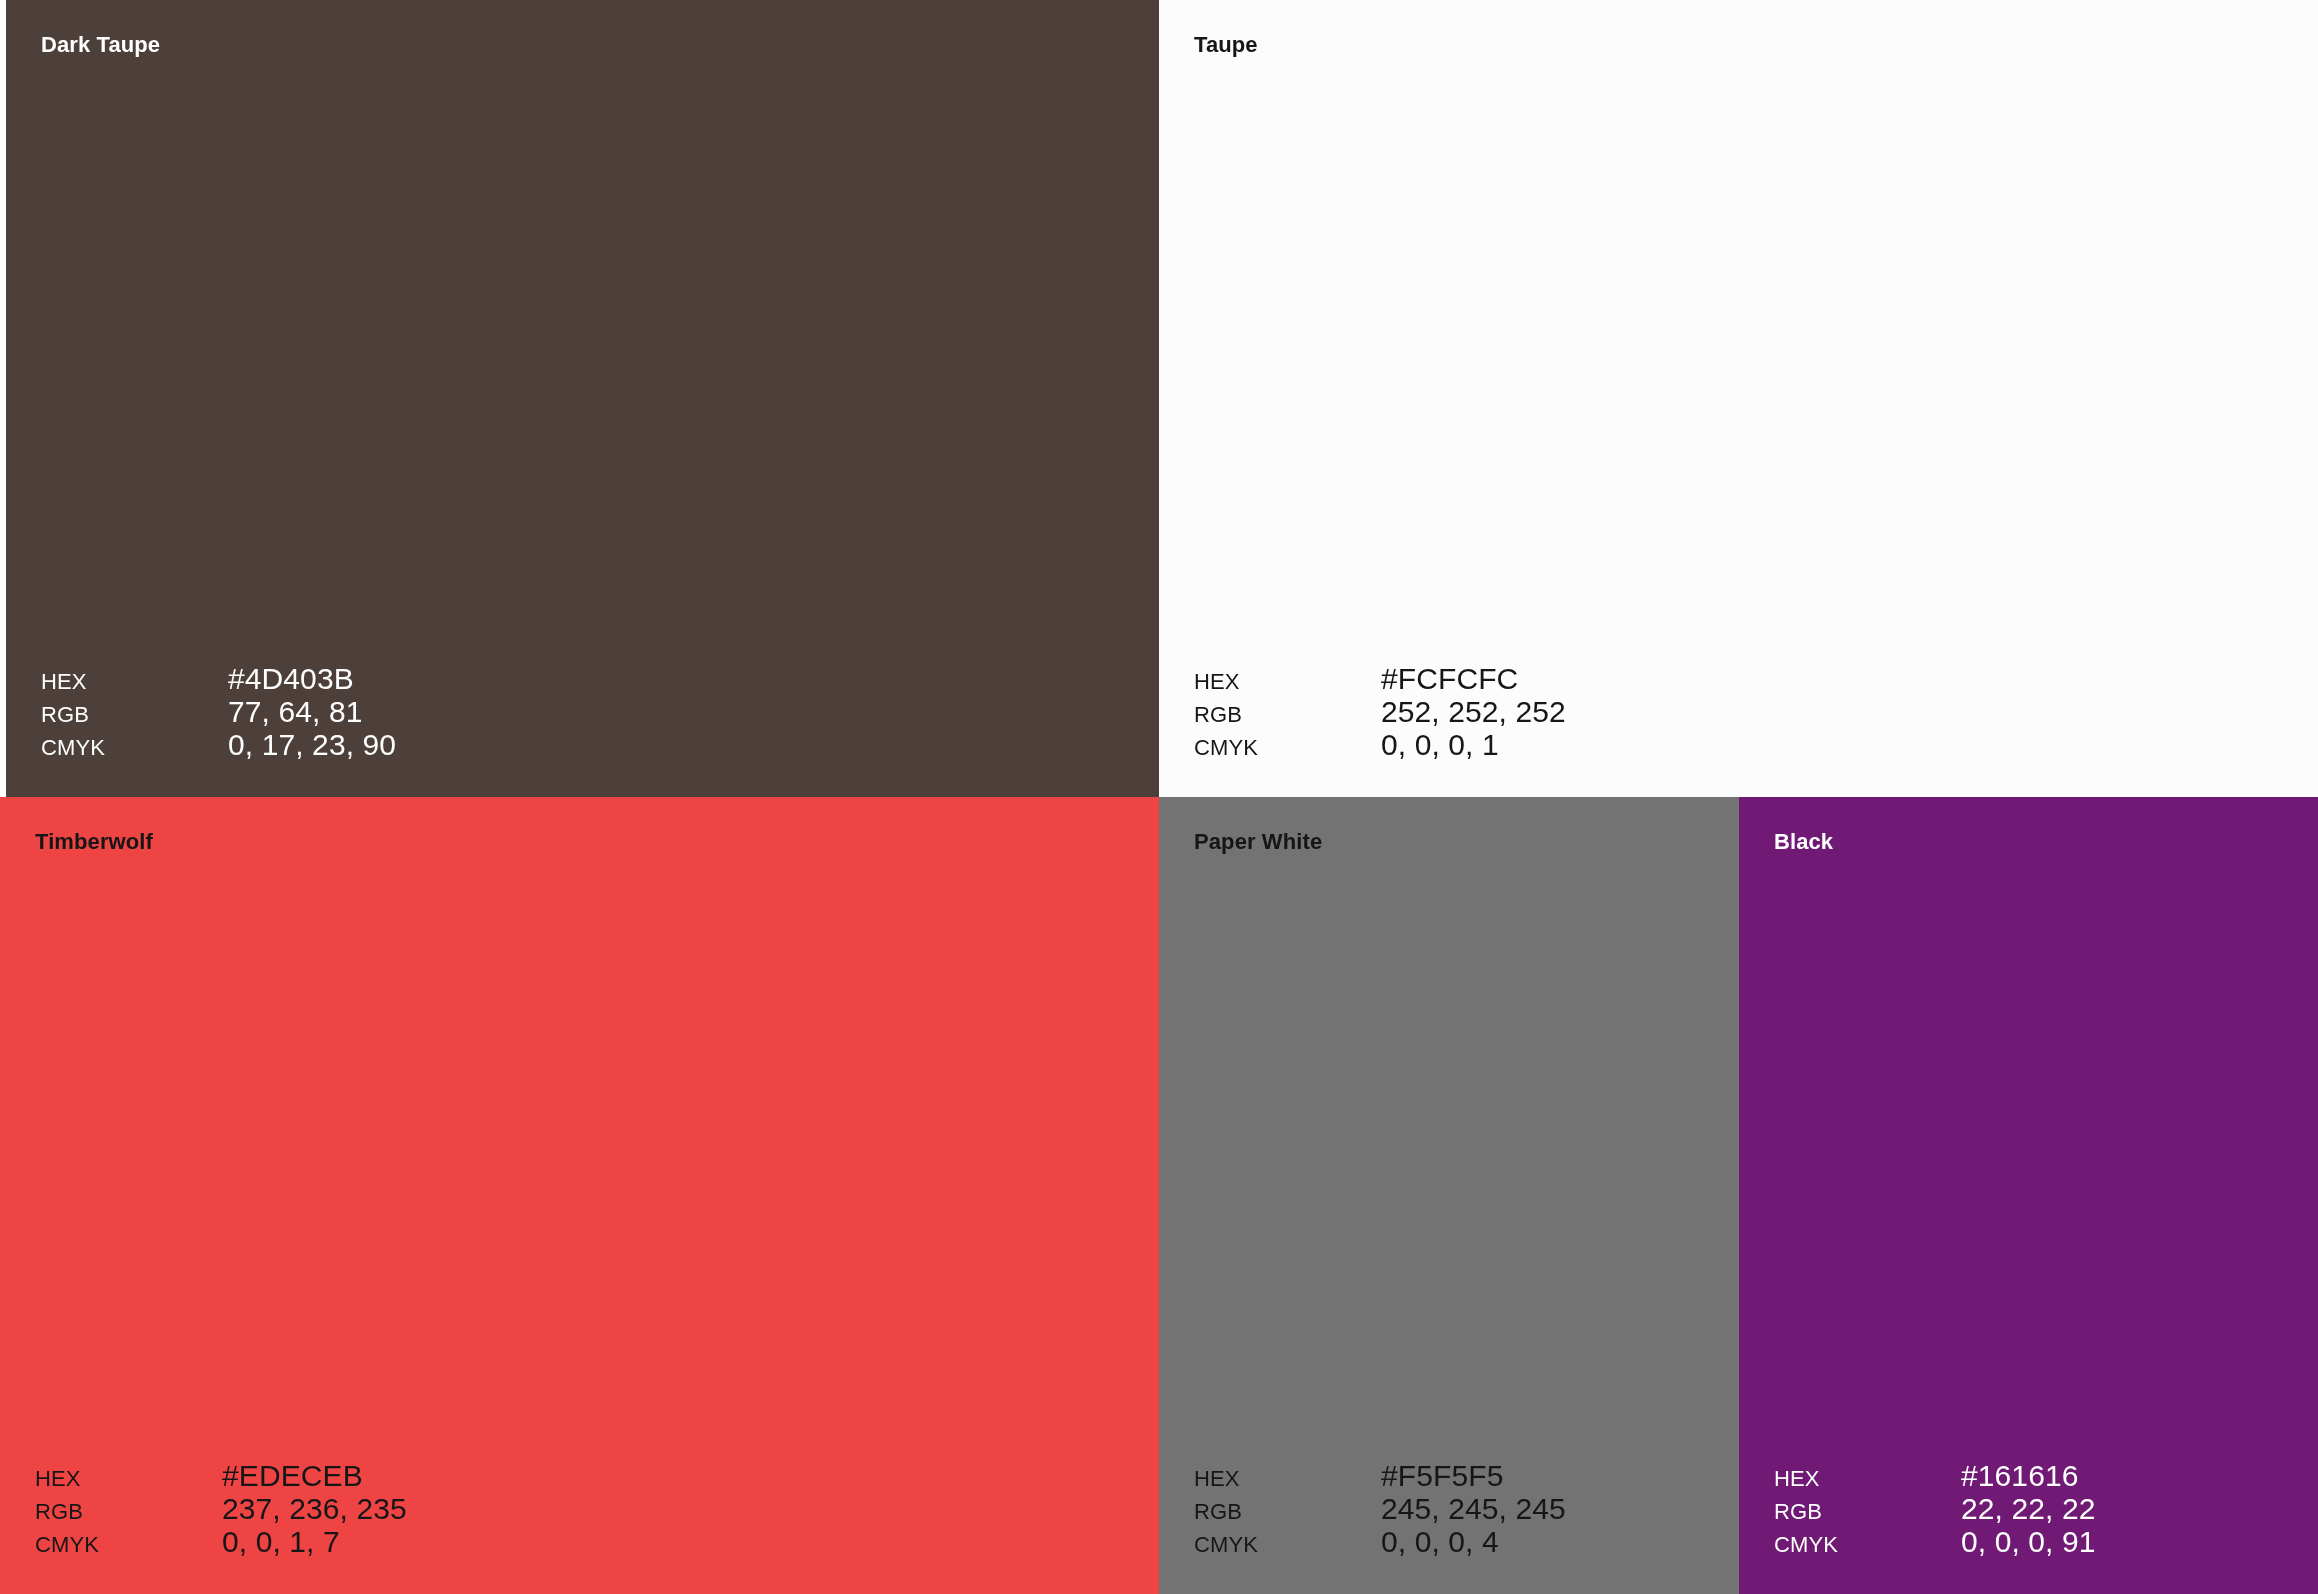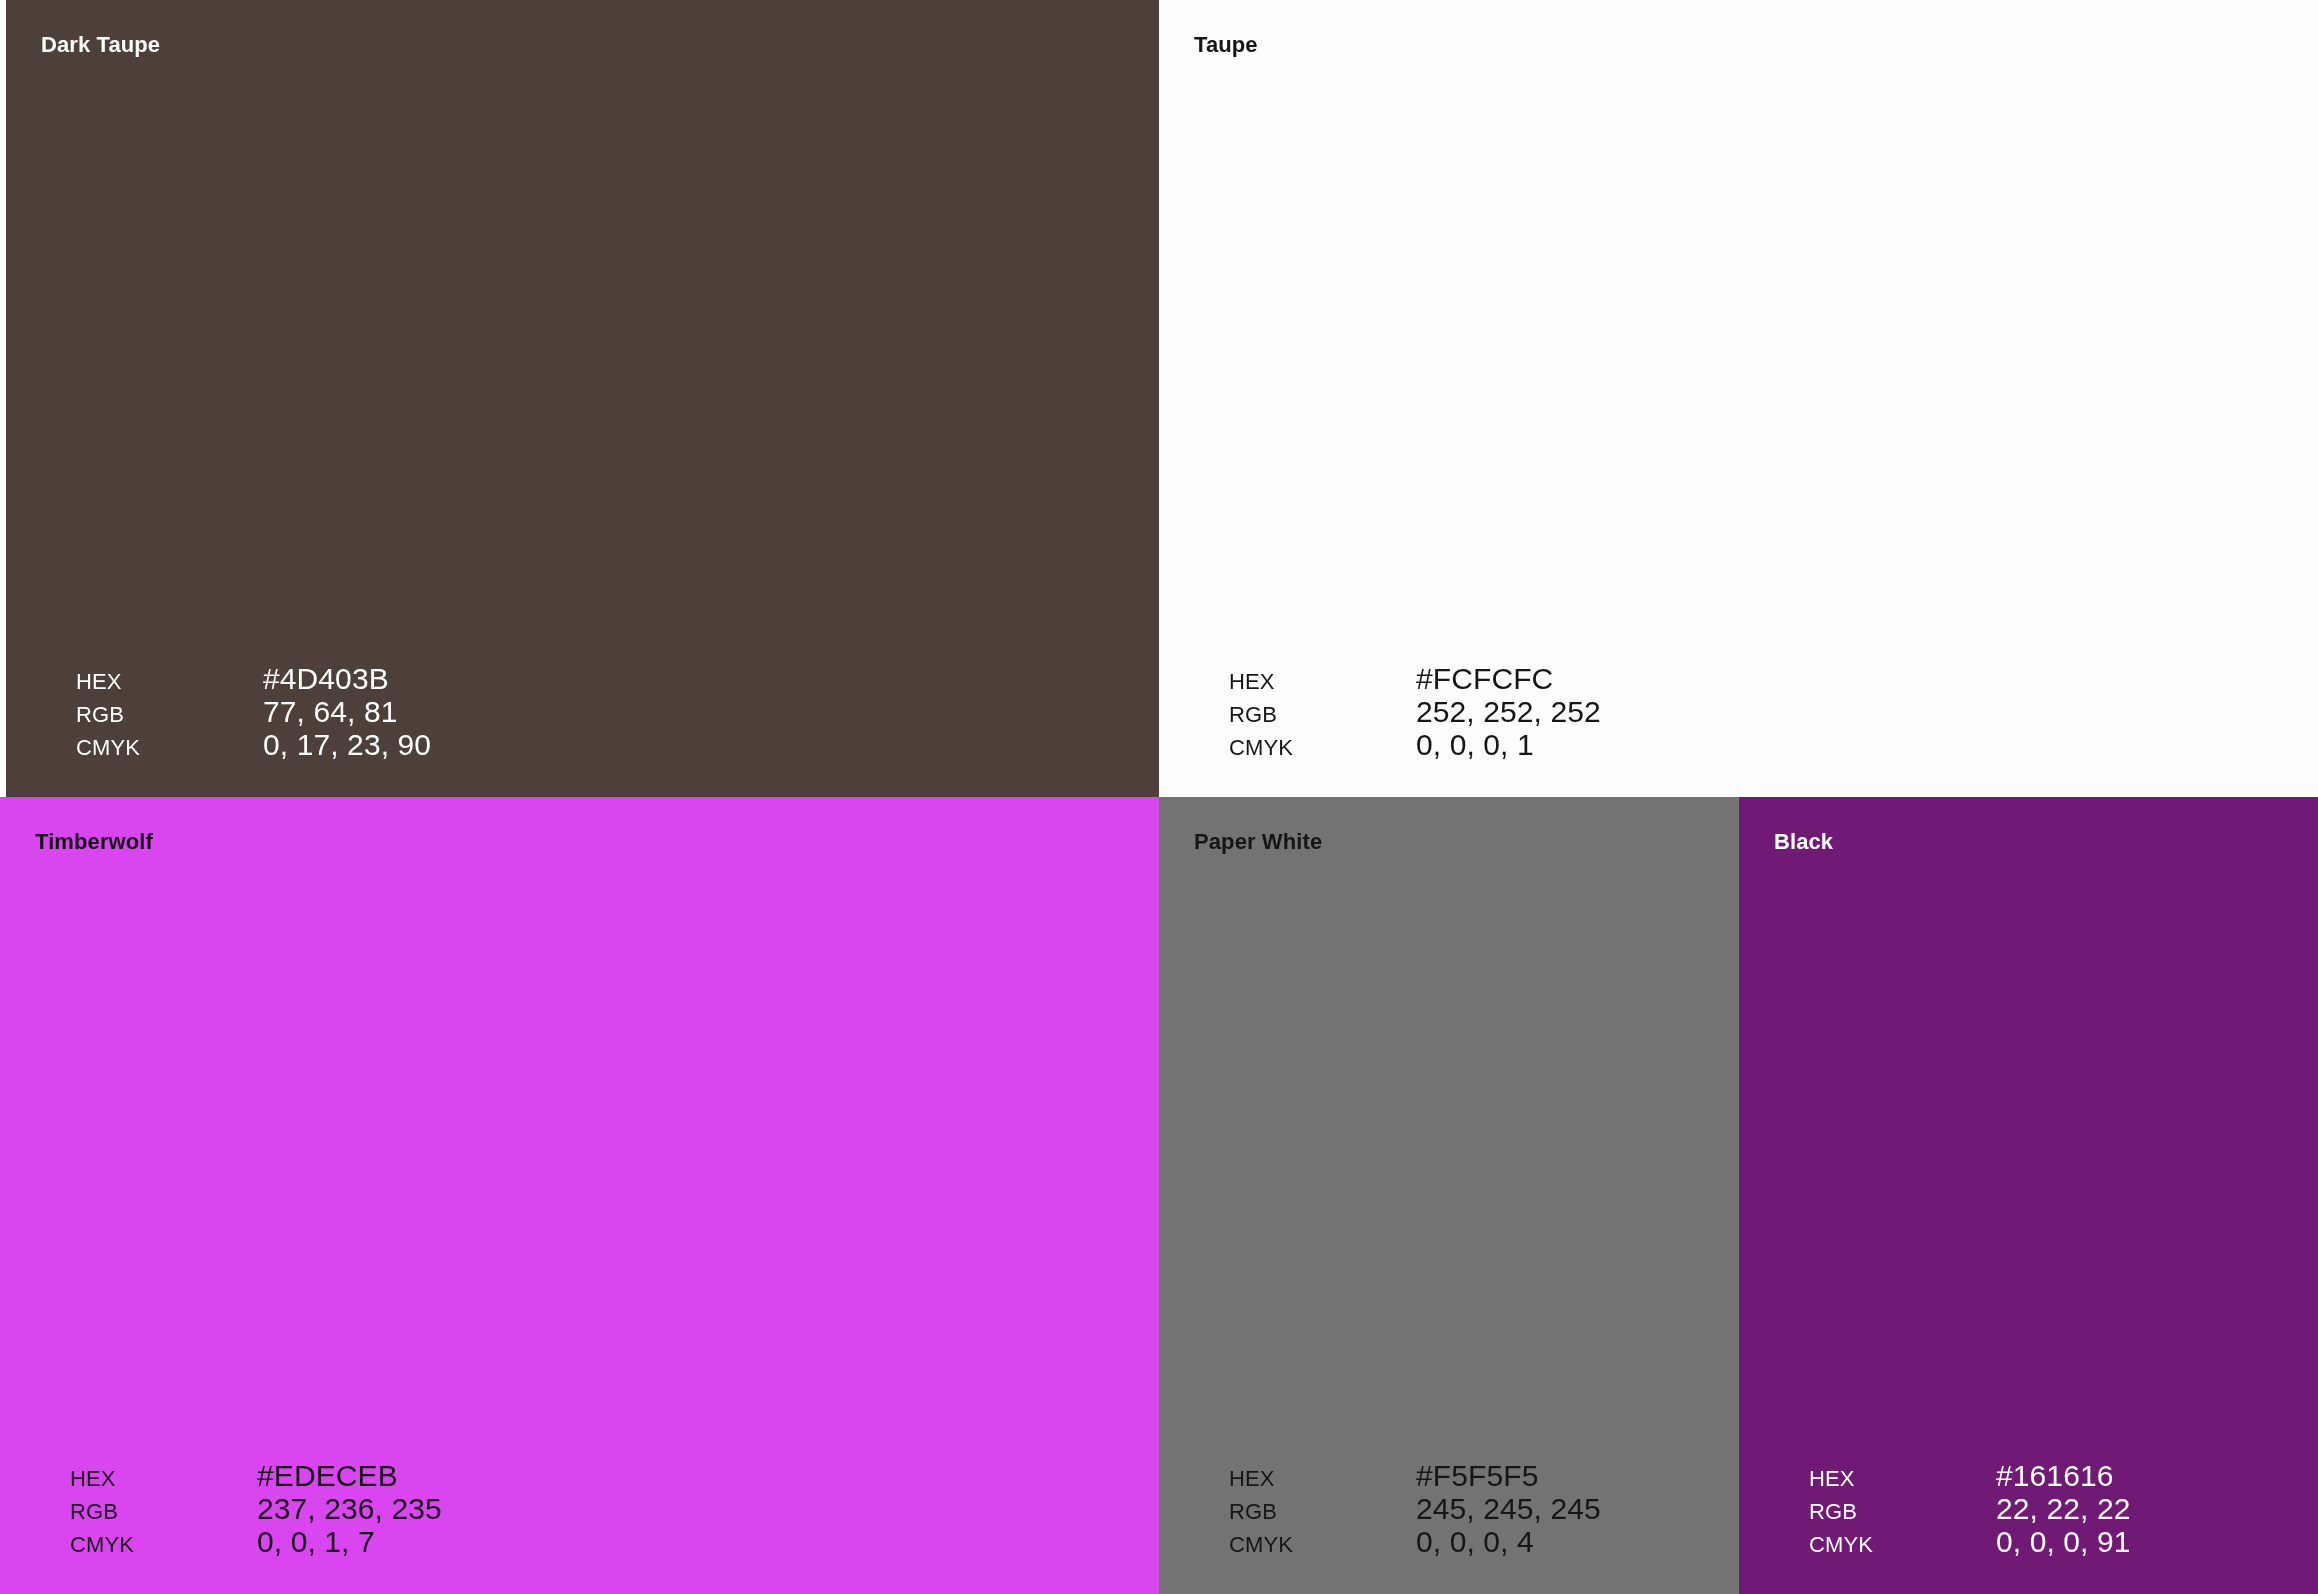--- a/index.html
+++ b/index.html
@@ -72,21 +72,20 @@
   .spec-table {
     position: absolute;
     left: 35px;
     bottom: 36px;
   }
 
   .spec-row {
     display: flex;
     align-items: baseline;
     height: 33px;
-    margin-left: 35px;
   }
 
   .spec-label {
     width: 187px;
     flex: 0 0 187px;
     font-size: 22px;
     line-height: 33px;
     letter-spacing: 0.1px;
     white-space: nowrap;
   }
@@ -141,21 +140,21 @@
         <span class="spec-label">RGB</span>
         <span class="spec-value">252, 252, 252</span>
       </div>
       <div class="spec-row">
         <span class="spec-label">CMYK</span>
         <span class="spec-value">0, 0, 0, 1</span>
       </div>
     </div>
   </section>
 
-  <section class="swatch swatch--timberwolf tone-dark" style="background-color: #d946ef;">
+  <section class="swatch swatch--timberwolf tone-dark" style="background-color: #ef4444;">
     <h2 class="swatch-name">Timberwolf</h2>
     <div class="spec-table">
       <div class="spec-row">
         <span class="spec-label">HEX</span>
         <span class="spec-value">#EDECEB</span>
       </div>
       <div class="spec-row">
         <span class="spec-label">RGB</span>
         <span class="spec-value">237, 236, 235</span>
       </div>

